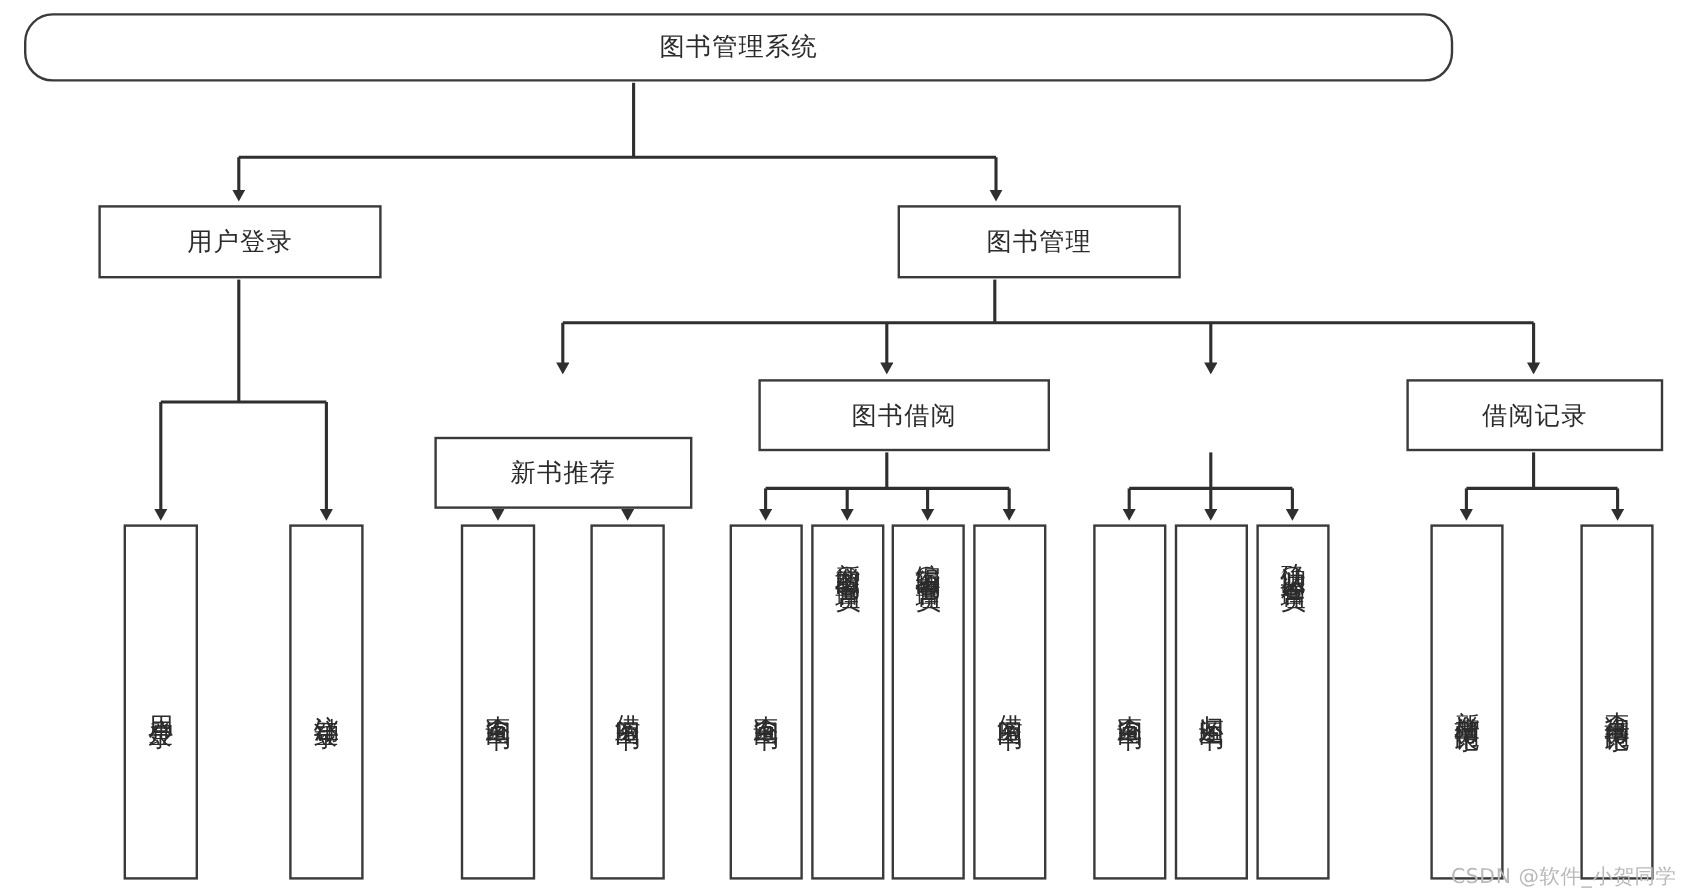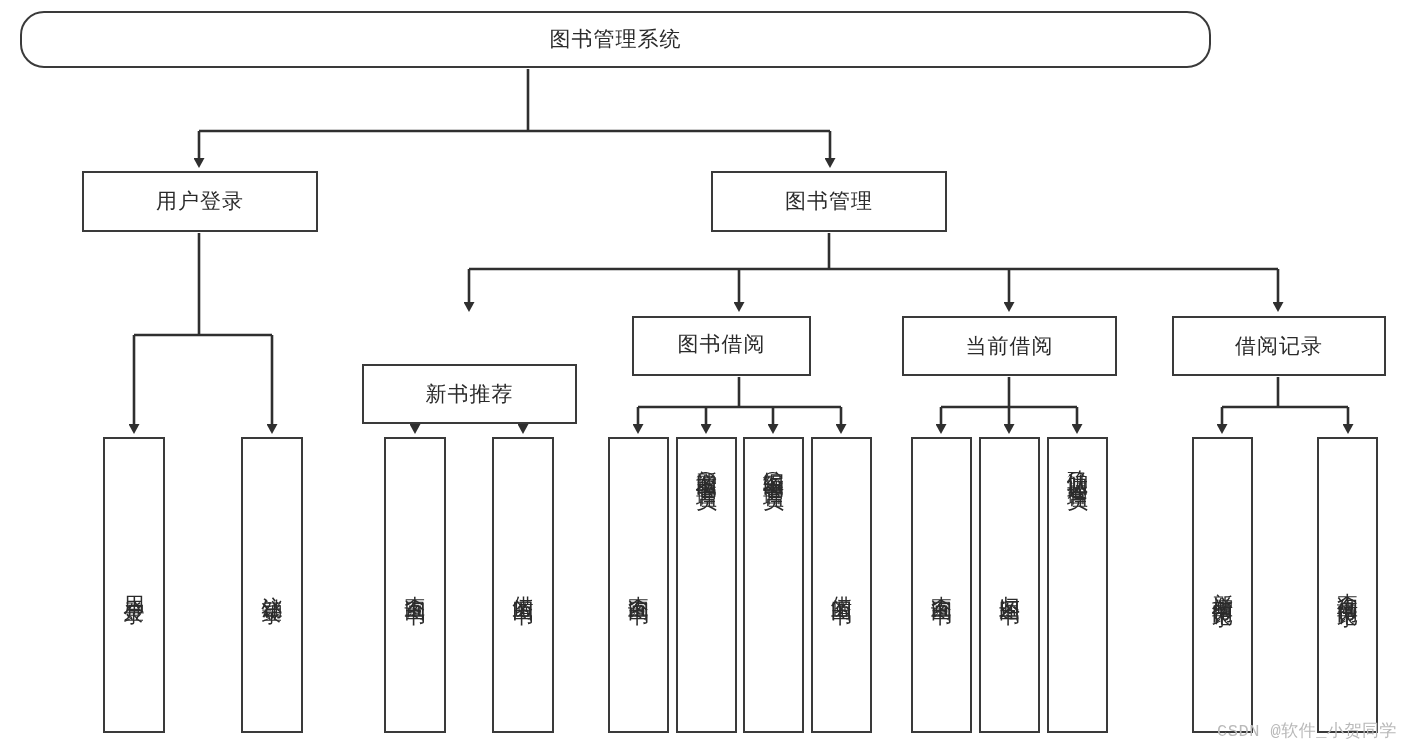--- a/index.html
+++ b/index.html
@@ -60,21 +60,20 @@
     padding-top:0;
   }
   #watermark{
     position:absolute;
     right:8px;
     bottom:5px;
     font-size:17px;
     color:#b9b9b9;
     letter-spacing:0.5px;
     white-space:nowrap;
-    font-family:Liberation Mono, monospace;
   }
 </style>
 </head>
 <body>
 
 <div id="stage">
 
   <svg id="wires" viewBox="0 0 1405 747" xmlns="http://www.w3.org/2000/svg">
     <defs>
       <marker id="arrow" markerWidth="10" markerHeight="11" refX="1" refY="5.5" orient="auto" markerUnits="userSpaceOnUse">
@@ -126,32 +125,29 @@
     </g>
   </svg>
 
   <div class="node h" style="left:20px; top:11px; width:1191px; height:57px;border-radius:24px;">
     <span class="label">图书管理系统</span>
   </div>
 
   <div class="node h" style="left:82px; top:171px; width:236px; height:61px;">
     <span class="label">用户登录</span>
   </div>
-  <div class="node h" style="left:711px; top:171px; width:236px; height:61px;">
+  <div class="node h" style="left:748px; top:171px; width:236px; height:61px;">
     <span class="label">图书管理</span>
   </div>
 
   <div class="node h" style="left:362px; top:316px; width:215px; height:60px;margin-top:48px;">
     <span class="label">新书推荐</span>
   </div>
-  <div class="node h" style="left:632px; top:316px; width:179px; height:60px;font-family:Liberation Mono, monospace;">
+  <div class="node h" style="left:632px; top:316px; width:243px; height:60px;">
     <span class="label">图书借阅</span>
-  </div>
-  <div class="node h" style="left:902px; top:316px; width:215px; height:60px;">
-    <span class="label">当前借阅</span>
   </div>
   <div class="node h" style="left:1172px; top:316px; width:214px; height:60px;align-items:center;">
     <span class="label">借阅记录</span>
   </div>
 
   <div class="node v centered" style="left:103px; top:437px; width:62px; height:296px;">
     <span class="label">用户登录</span>
   </div>
   <div class="node v centered" style="left:241px; top:437px; width:62px; height:296px;">
     <span class="label">注销登录</span>

